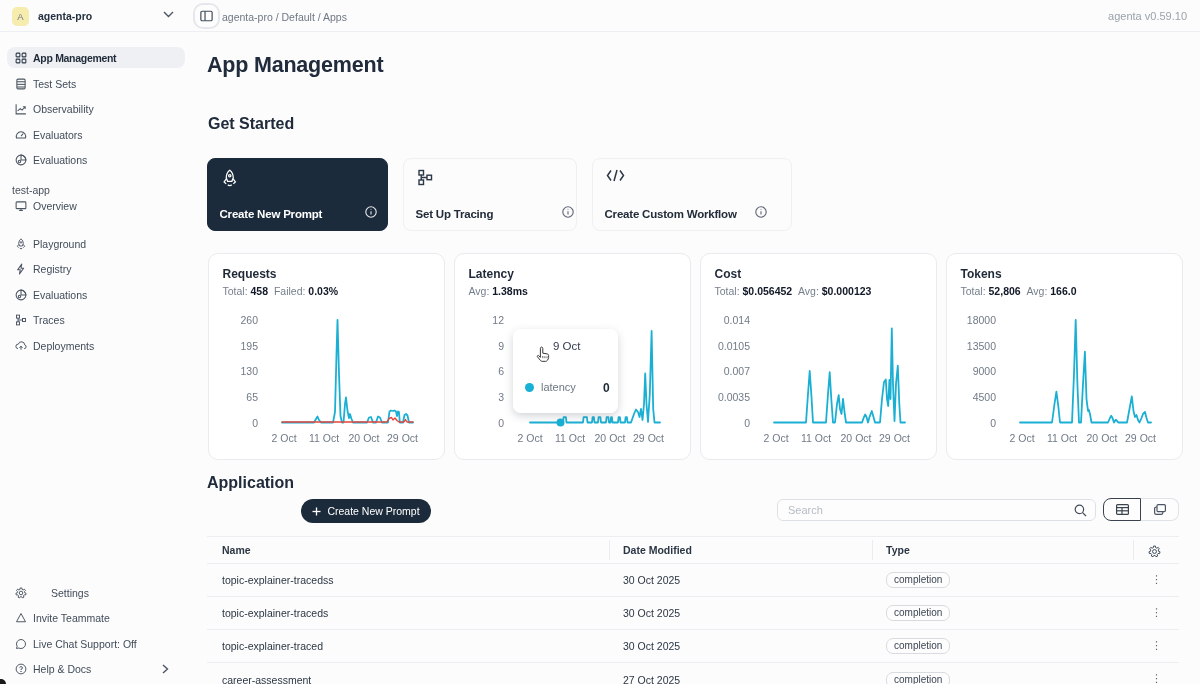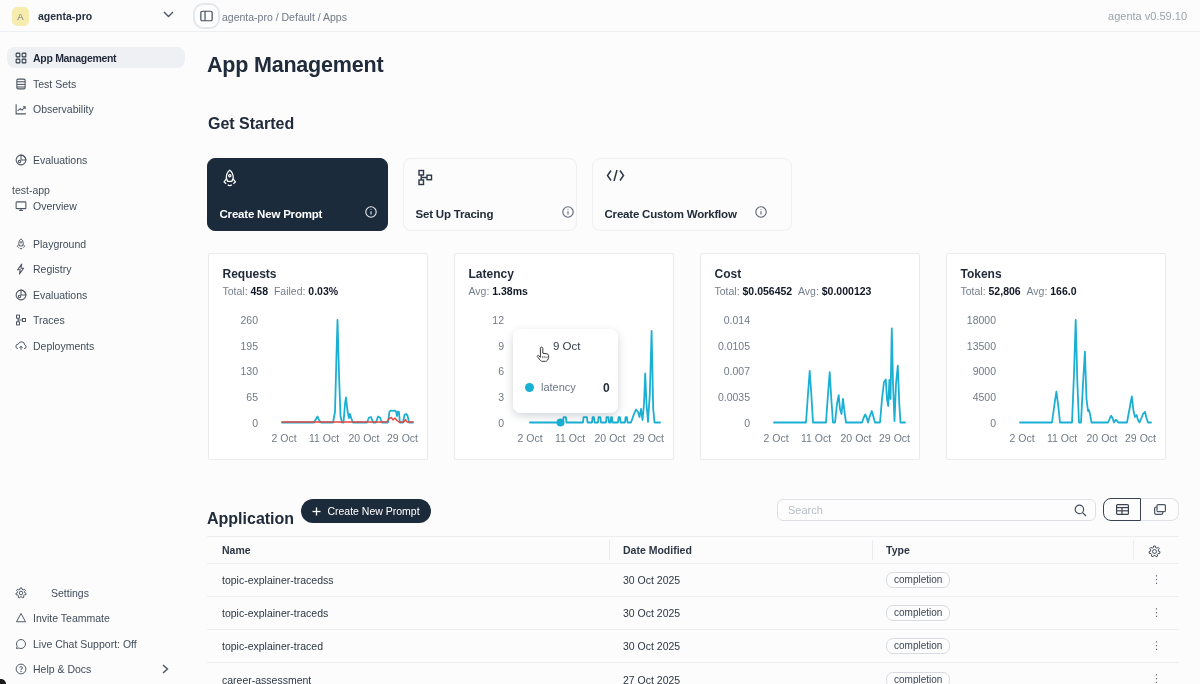--- a/index.html
+++ b/index.html
@@ -28,27 +28,27 @@
 .h2gs { position:absolute; left:208px; top:115px; }
 
 .gscard { position:absolute; top:158px; height:73px; border-radius:8px; border:1px solid #eef0f2; }
 .gscard .lbl { position:absolute; left:11.5px; top:49px; font-size:11.5px; font-weight:bold; letter-spacing:-0.2px; }
 .gscard .ico { position:absolute; left:13px; top:9.5px; }
 .gscard .info { position:absolute; top:47px; }
 .card1 { left:207px; width:181px; background:#1c2b3c; border-color:#1c2b3c; color:#fff; }
 .card2 { left:403px; width:174px; background:transparent; }
 .card3 { left:592px; width:200px; background:transparent; }
 
-.ccard { position:absolute; top:253px; width:220px; height:207px; background:#fff; border:1px solid #e9ebee; border-radius:2px; }
+.ccard { position:absolute; top:253px; width:237px; height:207px; background:#fff; border:1px solid #e9ebee; border-radius:10px; }
 .ccard .t { position:absolute; left:13.5px; top:13px; font-size:12px; font-weight:bold; color:#1f2937; }
 .ccard .s { position:absolute; left:13.5px; top:31px; font-size:10.5px; color:#757f8c; }
 .ccard .s b { color:#111827; }
 .ccard svg.chart { position:absolute; left:0; top:0; }
 
-.apph2 { position:absolute; left:207px; top:510px; }
+.apph2 { position:absolute; left:207px; top:474px; }
 .newbtn { position:absolute; left:301px; top:499px; height:24px; width:130px; background:#1c2b3c; border-radius:12px; color:#fff; font-size:10.5px; display:flex; align-items:center; justify-content:center; gap:6px; }
 .search { position:absolute; left:777px; top:499px; width:319px; height:22px; border:1px solid #dde1e6; border-radius:6px; background:#fdfdfd; }
 .search .ph { position:absolute; left:10px; top:4px; font-size:11px; color:#b6bcc4; }
 .search svg { position:absolute; right:8px; top:4px; }
 .viewtog { position:absolute; left:1103px; top:498px; width:76px; height:23px; }
 .vleft { position:absolute; left:0; top:0; width:38px; height:23px; border:1px solid #39424e; border-radius:8px 0 0 8px; background:#fdfdfd; z-index:2; }
 .vright { position:absolute; left:38px; top:0; width:38px; height:23px; border:1px solid #dfe3e8; border-left:none; border-radius:0 8px 8px 0; background:#fdfdfd; }
 .vleft svg, .vright svg { margin:5px auto 0; }
 
 .tbl { position:absolute; left:207px; top:536px; width:972px; }
@@ -107,20 +107,27 @@
       </svg>
     <span>Test Sets</span>
   </div>
   <div class="sitem" style="top:66.5px;">
     <svg width="14" height="14" viewBox="0 0 16 16" fill="none" stroke="#4b5563" stroke-width="1.4">
         <path d="M1.5 1.5v13h13"></path>
         <path d="M3.5 10.5l3.5-3 2.5 2 4-4.5"></path>
         <path d="M10.5 5h3v3"></path>
       </svg>
     <span>Observability</span>
+  </div>
+  <div class="sitem" style="top:92px;">
+    <svg width="14" height="14" viewBox="0 0 16 16" fill="none" stroke="#4b5563" stroke-width="1.4">
+        <path d="M2 12a6.3 6.3 0 1 1 12 0z"></path>
+        <path d="M8 9.5L11 6"></path>
+      </svg>
+    <span>Evaluators</span>
   </div>
   <div class="sitem" style="top:117.5px;">
     <svg width="14" height="14" viewBox="0 0 16 16" fill="none" stroke="#4b5563" stroke-width="1.4">
         <circle cx="8" cy="8" r="6.5"></circle>
         <path d="M8 1.5A6.5 6.5 0 0 1 14.5 8H8z"></path>
         <circle cx="6" cy="10" r="1.6"></circle>
       </svg>
     <span>Evaluations</span>
   </div>
   <div class="slabel" style="top:151.5px;">test-app</div>

